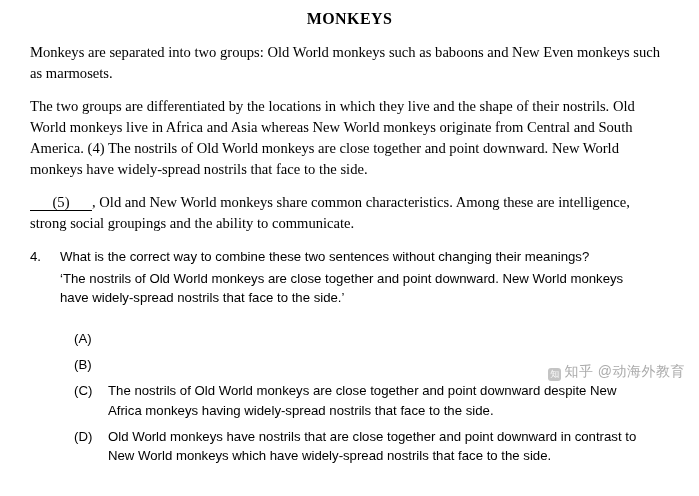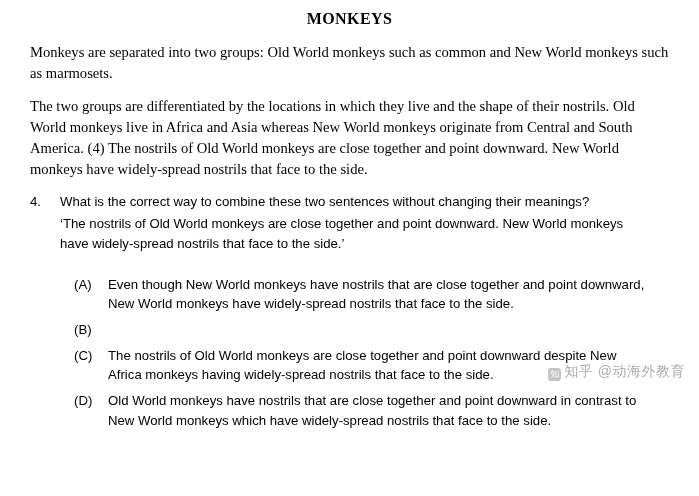--- a/index.html
+++ b/index.html
@@ -117,33 +117,35 @@
   }
 </style>
 </head>
 <body>
 
 <div class="page">
 
   <div class="doc-title">MONKEYS</div>
 
   <div class="passage">
-    <p>Monkeys are separated into two groups: Old World monkeys such as common and New World monkeys such as marmosets.</p>
+    <p>Monkeys are separated into two groups: Old World monkeys such as baboons and New Even monkeys such as marmosets.</p>
     <p>The two groups are differentiated by the locations in which they live and the shape of their nostrils. Old World monkeys live in Africa and Asia whereas New World monkeys originate from Central and South America. (4) The nostrils of Old World monkeys are close together and point downward. New World monkeys have widely-spread nostrils that face to the side.</p>
+    <p>
+      <span class="blank-underline">(5)</span><span>, Old and New World monkeys share common characteristics. Among these are intelligence, strong social groupings and the ability to communicate.</span>
+    </p>
   </div>
 
   <div class="question-block">
     <div class="q-number">4.</div>
     <div class="q-body">
       <div class="q-stem">What is the correct way to combine these two sentences without changing their meanings?</div>
       <div class="q-quote">‘The nostrils of Old World monkeys are close together and point downward. New World monkeys have widely-spread nostrils that face to the side.’</div>
       <div class="options">
         <div class="option">
           <div class="opt-label">(A)</div>
-          <div class="opt-text">Even though New World monkeys have nostrils that are close together and point downward, New World monkeys have widely-spread nostrils that face to the side.</div>
         </div>
         <div class="option">
           <div class="opt-label">(B)</div>
         </div>
         <div class="option">
           <div class="opt-label">(C)</div>
           <div class="opt-text">The nostrils of Old World monkeys are close together and point downward despite New Africa monkeys having widely-spread nostrils that face to the side.</div>
         </div>
         <div class="option">
           <div class="opt-label">(D)</div>

